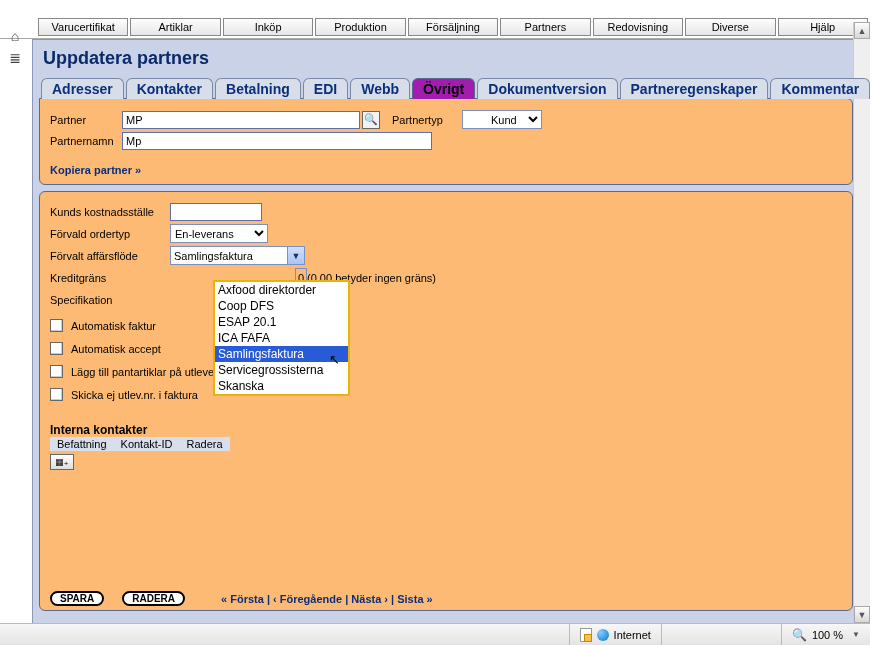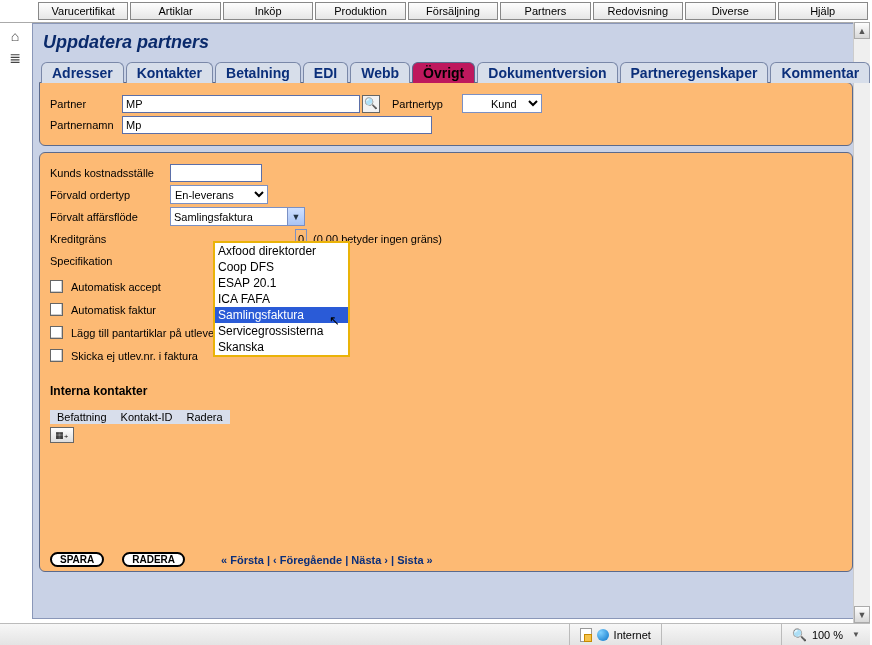--- a/index.html
+++ b/index.html
@@ -11,21 +11,21 @@
     height: 645px;
     overflow: hidden;
     position: relative;
     border-right: 2px solid transparent;
   }
   
   
   .topmenu {
     display: flex;
     background: #fff;
-    padding: 2px 0 2px 38px;
+    padding: 18px 0 2px 38px;
     border-bottom: 1px solid #aaa;
   }
   .topmenu-item {
     border: 1px solid #888;
     background: linear-gradient(#fdfdfd, #e6e6e6);
     font-size: 11px;
     padding: 2px 0;
     margin-right: 2px;
     width: 91px;
     text-align: center;
@@ -50,42 +50,41 @@
     background: #c9d2e6;
     border: 1px solid #8a97b8;
     width: 828px;
     height: 596px;
     position: relative;
   }
   .page-title {
     color: #0a2a6b;
     font-size: 18px;
     font-weight: bold;
-    font-style: italic;
     margin: 2px 0 8px 4px;
   }
   
   
   .tabs { display:flex; align-items:flex-end; margin-left: 2px; position: relative; z-index:2;}
   .tab {
     background: #d7deea;
     border: 1px solid #7a88a8;
     border-bottom: none;
     border-radius: 6px 6px 0 0;
     padding: 2px 10px 2px 10px;
     margin-right: 2px;
     color: #0b2f7a;
     font-weight: bold;
     font-size: 14px;
     cursor: pointer;
     position: relative;
     top: 1px;
   }
   .tab.active {
-    background: #be185d;
+    background: #a21caf;
     color: #000;
     border-color: #5b6a8c;
     z-index: 3;
   }
   
   
   .panel {
     background: #fdba74;
     border: 1px solid #5b6a8c;
     border-radius: 6px;
@@ -126,21 +125,21 @@
   
   .link { color: #0b2f7a; font-weight:bold; cursor:pointer; }
   
   .chkrow { display:flex; align-items:center; margin: 10px 0; }
   .chk {
     width: 13px; height: 13px; border:1px solid #666; background:#fff;
     margin-right: 8px; display:inline-block; cursor:pointer;
     box-shadow: inset -1px -1px 0 #ccc;
   }
   
-  .hintlabel { margin-left: 6px; }
+  .hintlabel { }
   
   
   .dropdown-popup {
     position: absolute;
     left: 173px;
     top: 88px;
     width: 137px;
     background: #fff;
     border: 2px solid #eab308;
     z-index: 50;
@@ -158,21 +157,21 @@
   }
   .cursor-arrow {
     position: absolute;
     right: 8px;
     top: 70px;
     font-size: 13px;
     color:#000;
     pointer-events:none;
   }
   
-  .section-heading { font-weight:bold; font-size:12px; margin-top: 22px; margin-bottom: 12px; }
+  .section-heading { font-weight:bold; font-size:12px; margin-top: 22px; }
   .table-headers span {
     background: #d8deeb;
     padding: 1px 7px;
     margin-right: 0px;
     display:inline-block;
   }
   .mini-btn {
     border: 1px solid #666;
     background: linear-gradient(#fff,#ddd);
     width: 24px; height: 16px; font-size: 9px;
@@ -317,20 +316,23 @@
       </span>
       <label class="lbl-short">Partnertyp</label>
       <select class="sel" style="width:80px;padding-left:24px;">
         <option>Kund</option>
       </select>
     </div>
     <div class="formrow">
       <label style="width:72px;">Partnernamn</label>
       <input class="tf tf-name" type="text" value="Mp" style="">
     </div>
+    <div style="margin-top:14px;">
+      <span class="link">Kopiera partner »</span>
+    </div>
   </div>
 
   <div class="panel" style="height:420px;">
     <div class="formrow">
       <label>Kunds kostnadsställe</label>
       <input class="tf tf-small" type="text" value="" style="">
     </div>
     <div class="formrow">
       <label>Förvald ordertyp</label>
       <select class="sel" style="width:98px;">
@@ -351,25 +353,25 @@
     </div>
     <div class="formrow">
       <label>Specifikation</label>
       <span class="spec-combo-placeholder">
         <span class="arrow">▼</span>
       </span>
     </div>
 
     <div class="chkrow">
       <span class="chk"></span>
-      <span>Automatisk accept</span>
+      <span>Automatisk faktur</span>
     </div>
     <div class="chkrow">
       <span class="chk"></span>
-      <span>Automatisk faktur</span>
+      <span>Automatisk accept</span>
     </div>
     <div class="chkrow">
       <span class="chk"></span>
       <span>Lägg till pantartiklar på utleverans</span>
     </div>
     <div class="chkrow">
       <span class="chk"></span>
       <span>Skicka ej utlev.nr. i faktura</span>
     </div>
 

